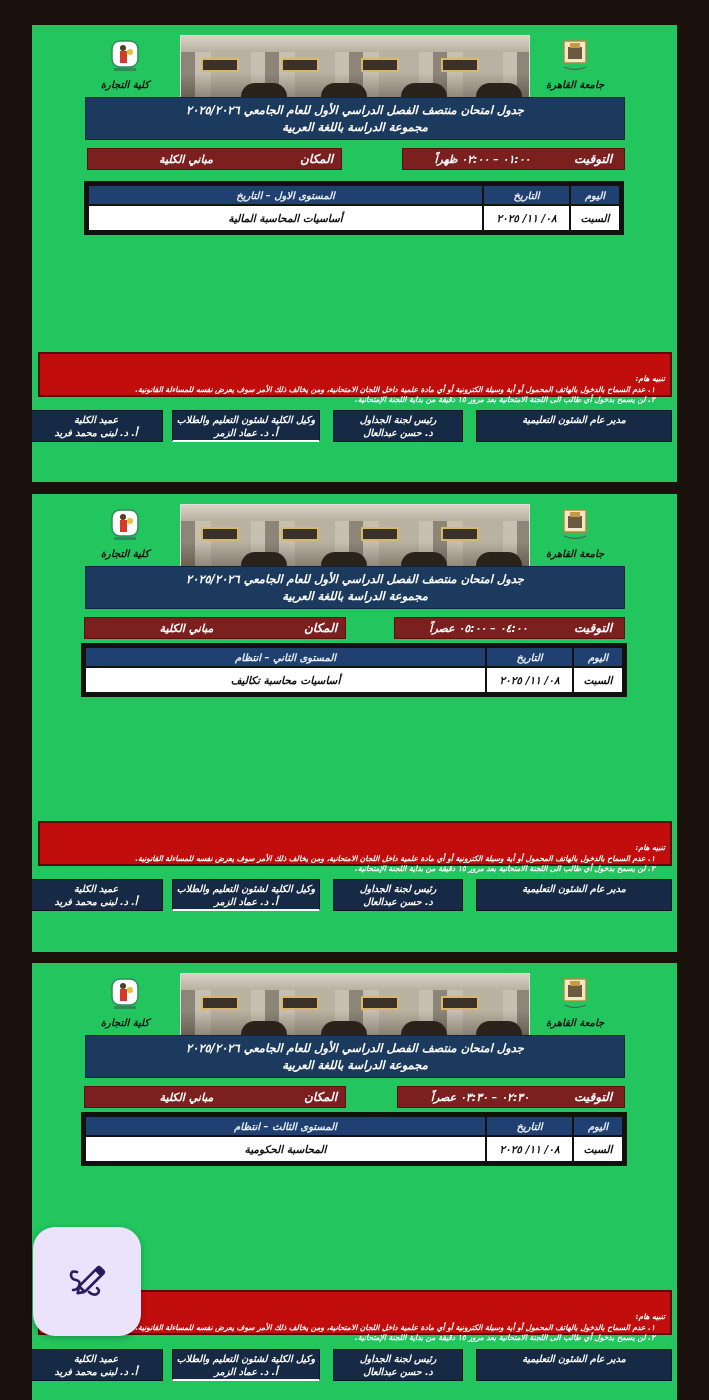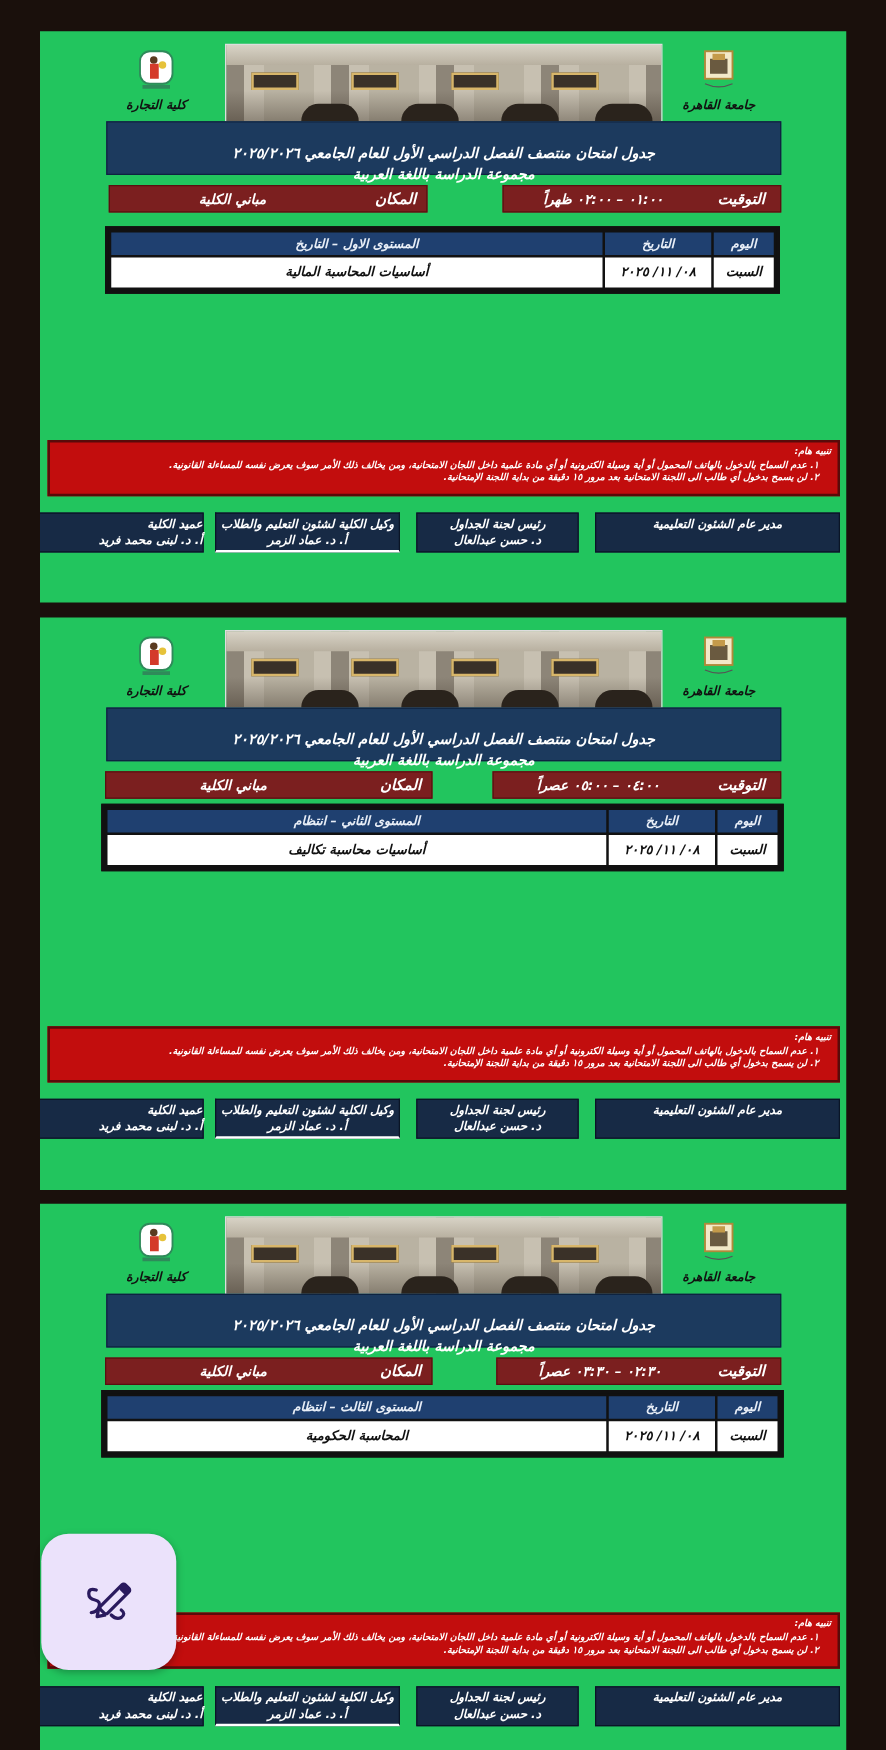--- a/index.html
+++ b/index.html
@@ -19,51 +19,51 @@
   .building { position: absolute; left: 148px; top: 10px; width: 350px; height: 63px;
     background:
       linear-gradient(180deg, rgba(0,0,0,0) 0%, rgba(0,0,0,0) 60%, rgba(40,30,20,0.35) 100%),
       repeating-linear-gradient(90deg, #8d8578 0px, #8d8578 14px, #c7c0b1 14px, #c7c0b1 30px, #b9b2a2 30px, #b9b2a2 70px, #c7c0b1 70px, #c7c0b1 84px);
     border: 1px solid #ddd; }
   .building .cornice { position: absolute; left: 0; right: 0; top: 0; height: 16px; background: linear-gradient(180deg,#d8d3c6,#b8b0a0); }
   .building .win { position: absolute; top: 22px; width: 38px; height: 14px; background: #3a3128; border: 2px solid #d8b66a; }
   .building .arch { position: absolute; bottom: 0; width: 46px; height: 14px; background: #2a231c; border-radius: 18px 18px 0 0; }
 
   .title-bar { position: absolute; left: 53px; top: 72px; width: 540px; height: 43px; background: #1c3a5e;
-    color: #fff; text-align: center; direction: rtl; font-weight: bold; font-size: 11.5px; line-height: 17px; padding-top: 16px;
+    color: #fff; text-align: center; direction: rtl; font-weight: bold; font-size: 11.5px; line-height: 17px; padding-top: 4px;
     border: 1px solid #0e2340; }
 
   .bar { position: absolute; top: 123px; height: 22px; background: #7b1f1f; color: #fff; font-weight: bold; font-size: 11px;
     direction: rtl; display: flex; align-items: center; border: 1px solid #5a1010; }
   .bar-time { left: 370px; width: 223px; }
   .bar-place { left: 55px; width: 255px; }
   .bar .k { padding-right: 12px; font-size: 12px; }
   .bar .v { flex: 1; text-align: left; padding-left: 24px; }
   .bar-place .v { text-align: center; padding-right: 40px; }
   .bar-place .k { padding-right: 8px; }
   .bar-time .v { text-align: center; padding-left: 0; padding-right: 12px; }
 
   .sched { position: absolute; top: 156px; left: 52px; width: 540px; border: 3px solid #111; direction: rtl; background:#111; }
   .sched table { width: 100%; border-collapse: separate; border-spacing: 2px 2px; }
   .sched th { background: #1f4070; color: #e8eef7; font-size: 10px; font-weight: bold; height: 18px; }
   .sched td { background: #fff; color: #111; font-size: 10.5px; font-weight: bold; height: 24px; text-align: center; }
   .c-day { width: 48px; }
   .c-date { width: 85px; }
 
   .warn { position: absolute; left: 6px; width: 634px; height: 45px; background: #c20d0d; color: #fff; direction: rtl;
-    font-size: 7.5px; font-weight: bold; padding: 2px 5px; line-height: 10.5px; border: 2px solid #5a0a0a; }
+    font-size: 7.5px; font-weight: bold; padding: 20px 5px; line-height: 10.5px; border: 2px solid #5a0a0a; }
   .warn .ttl { font-size: 7.5px; }
   .warn .item { padding-right: 10px; }
 
   .sigs { position: absolute; left: 4px; width: 636px; height: 32px; direction: rtl; }
   .sig { position: absolute; top: 0; height: 32px; background: #172a45; color: #fff; text-align: center; font-size: 9.5px; font-weight: bold; line-height: 13px; padding-top: 2px; border: 1px solid #0a1526; }
   .sig1 { right: 0; width: 196px; }
   .sig2 { right: 209px; width: 130px; }
   .sig3 { right: 352px; width: 148px; border-bottom: 2px solid #fff; }
-  .sig4 { right: 509px; width: 134px; text-align: right; }
+  .sig4 { right: 509px; width: 134px; }
 
   .p1 .warn, .p2 .warn { top: 327px; }
   .p1 .sigs, .p2 .sigs { top: 385px; }
   .p3 .warn { top: 327px; }
   .p3 .sigs { top: 386px; }
 
   .fab { position: absolute; left: 33px; top: 1227px; width: 108px; height: 109px; background: #ebe2fb; border-radius: 22px;
     box-shadow: 0 2px 6px rgba(0,0,0,0.25); display: flex; align-items: center; justify-content: center; }
 </style>
 </head>

